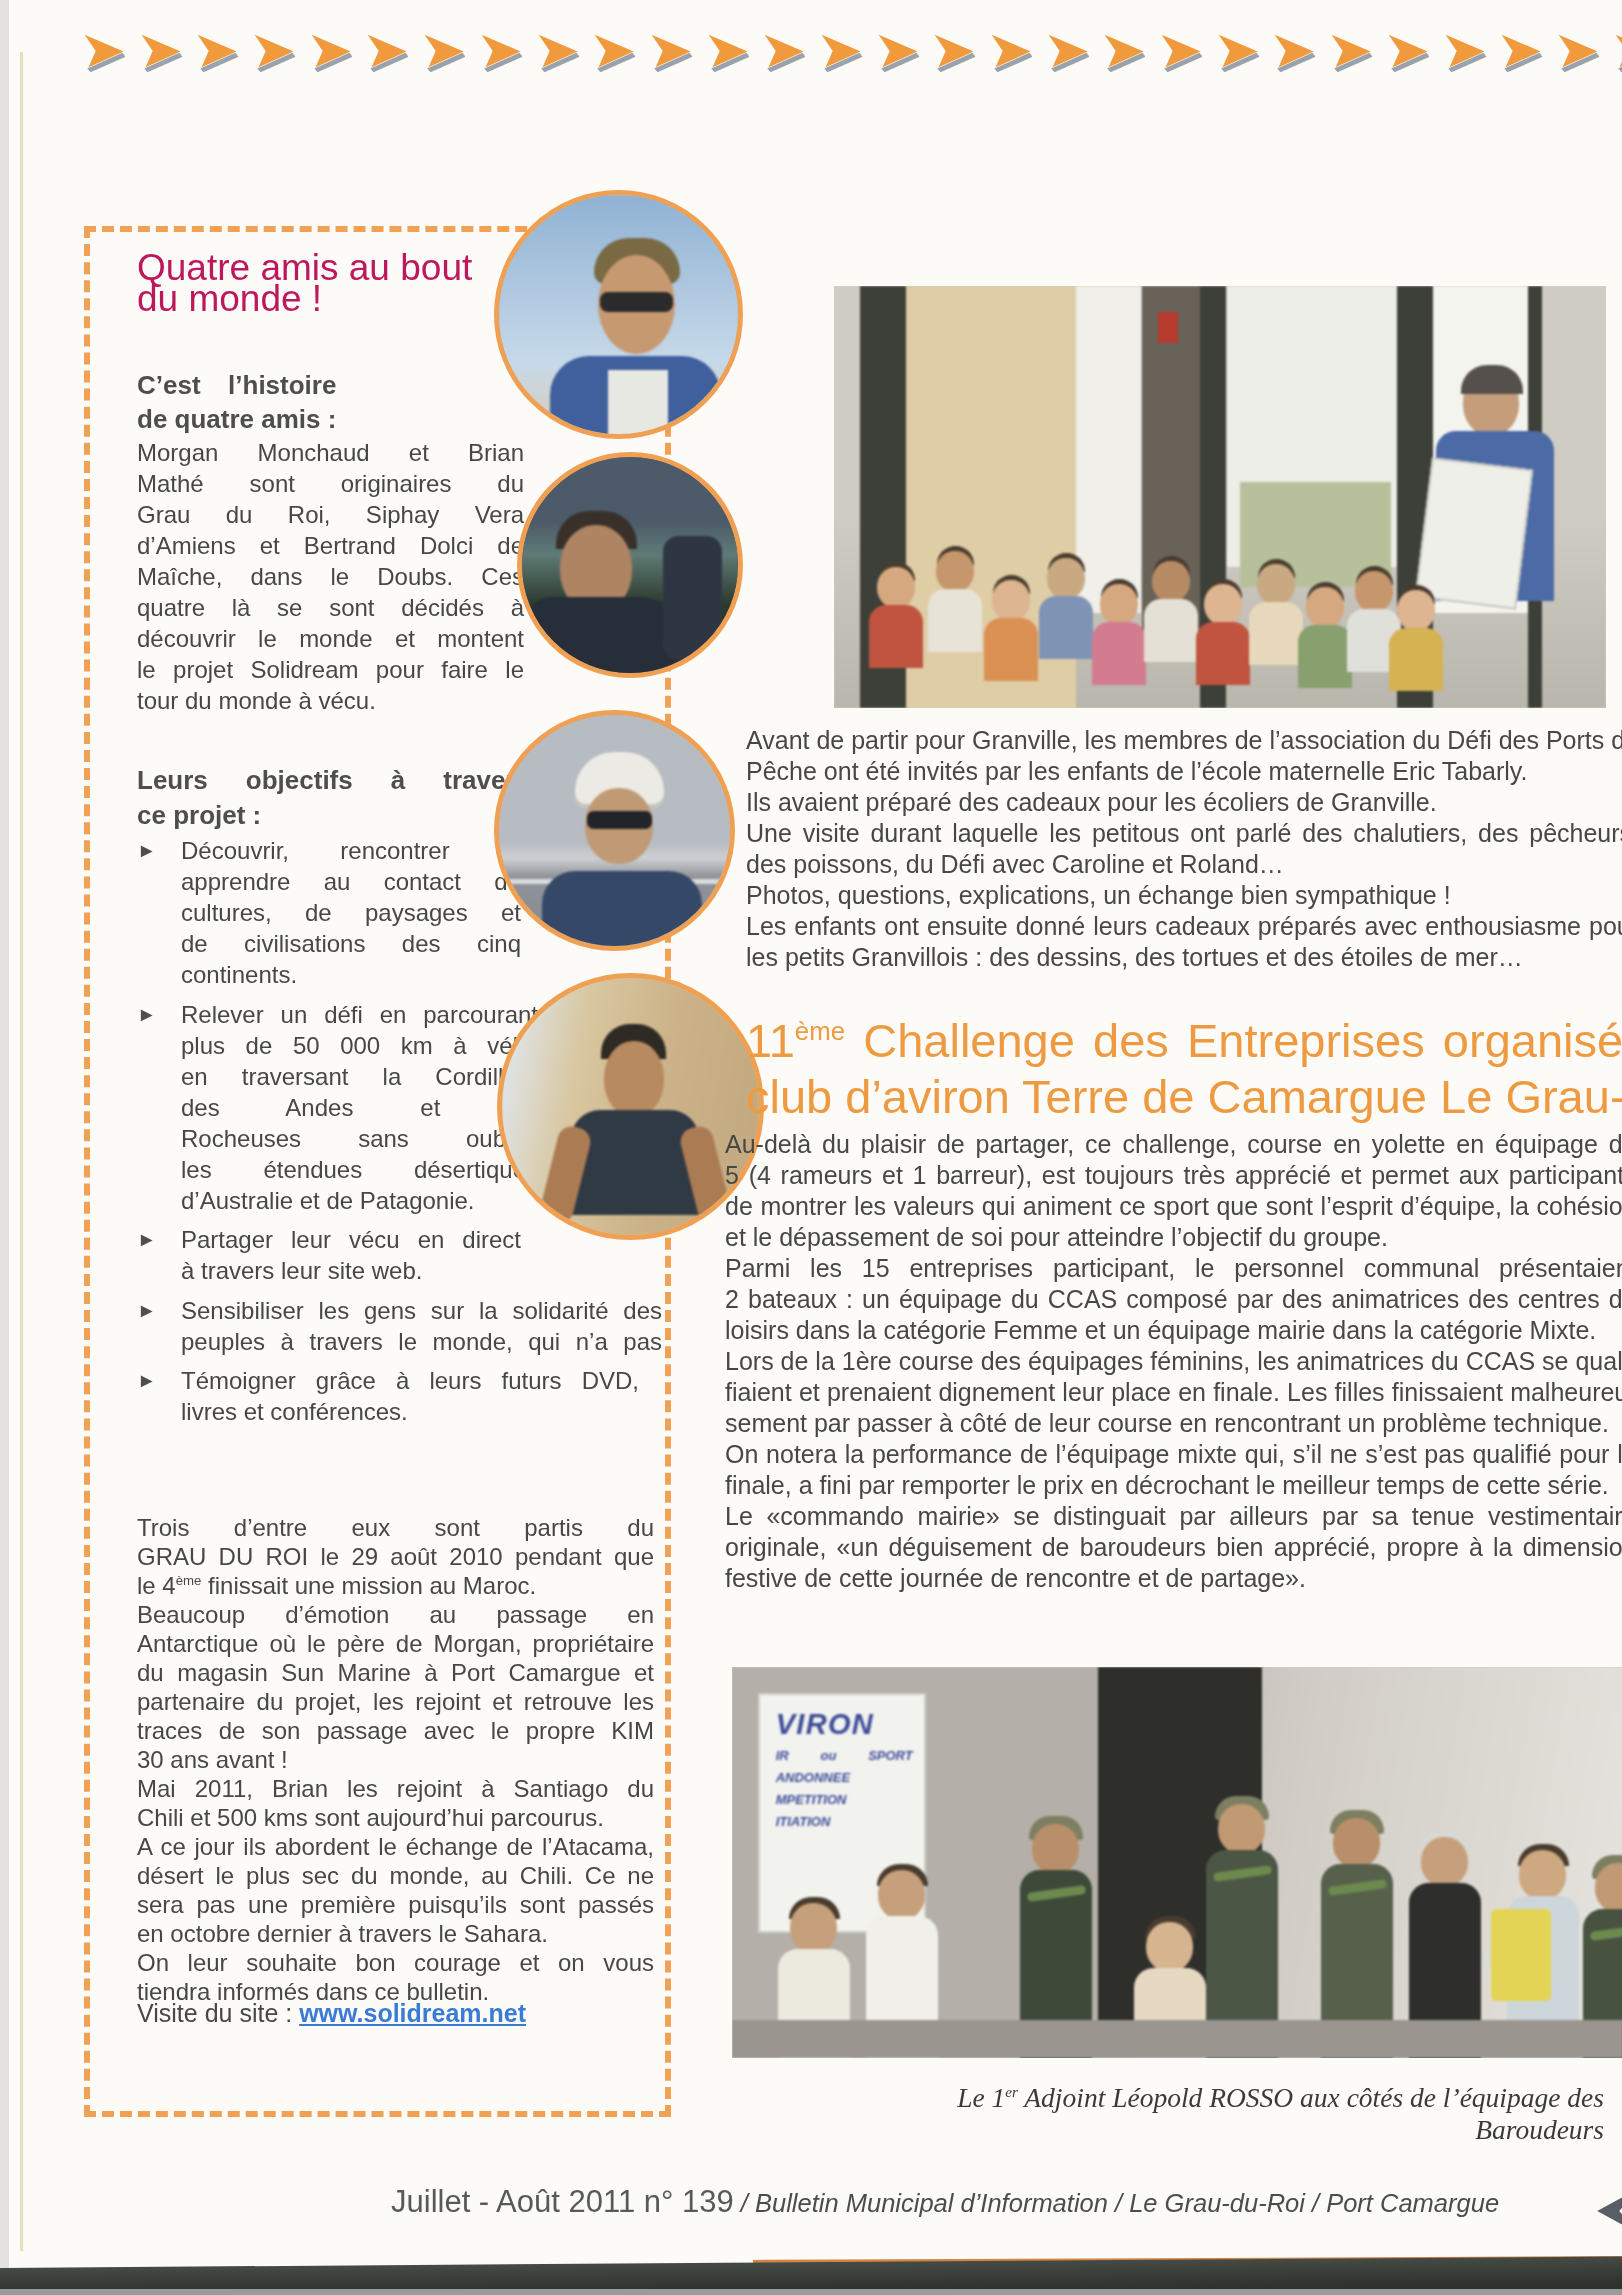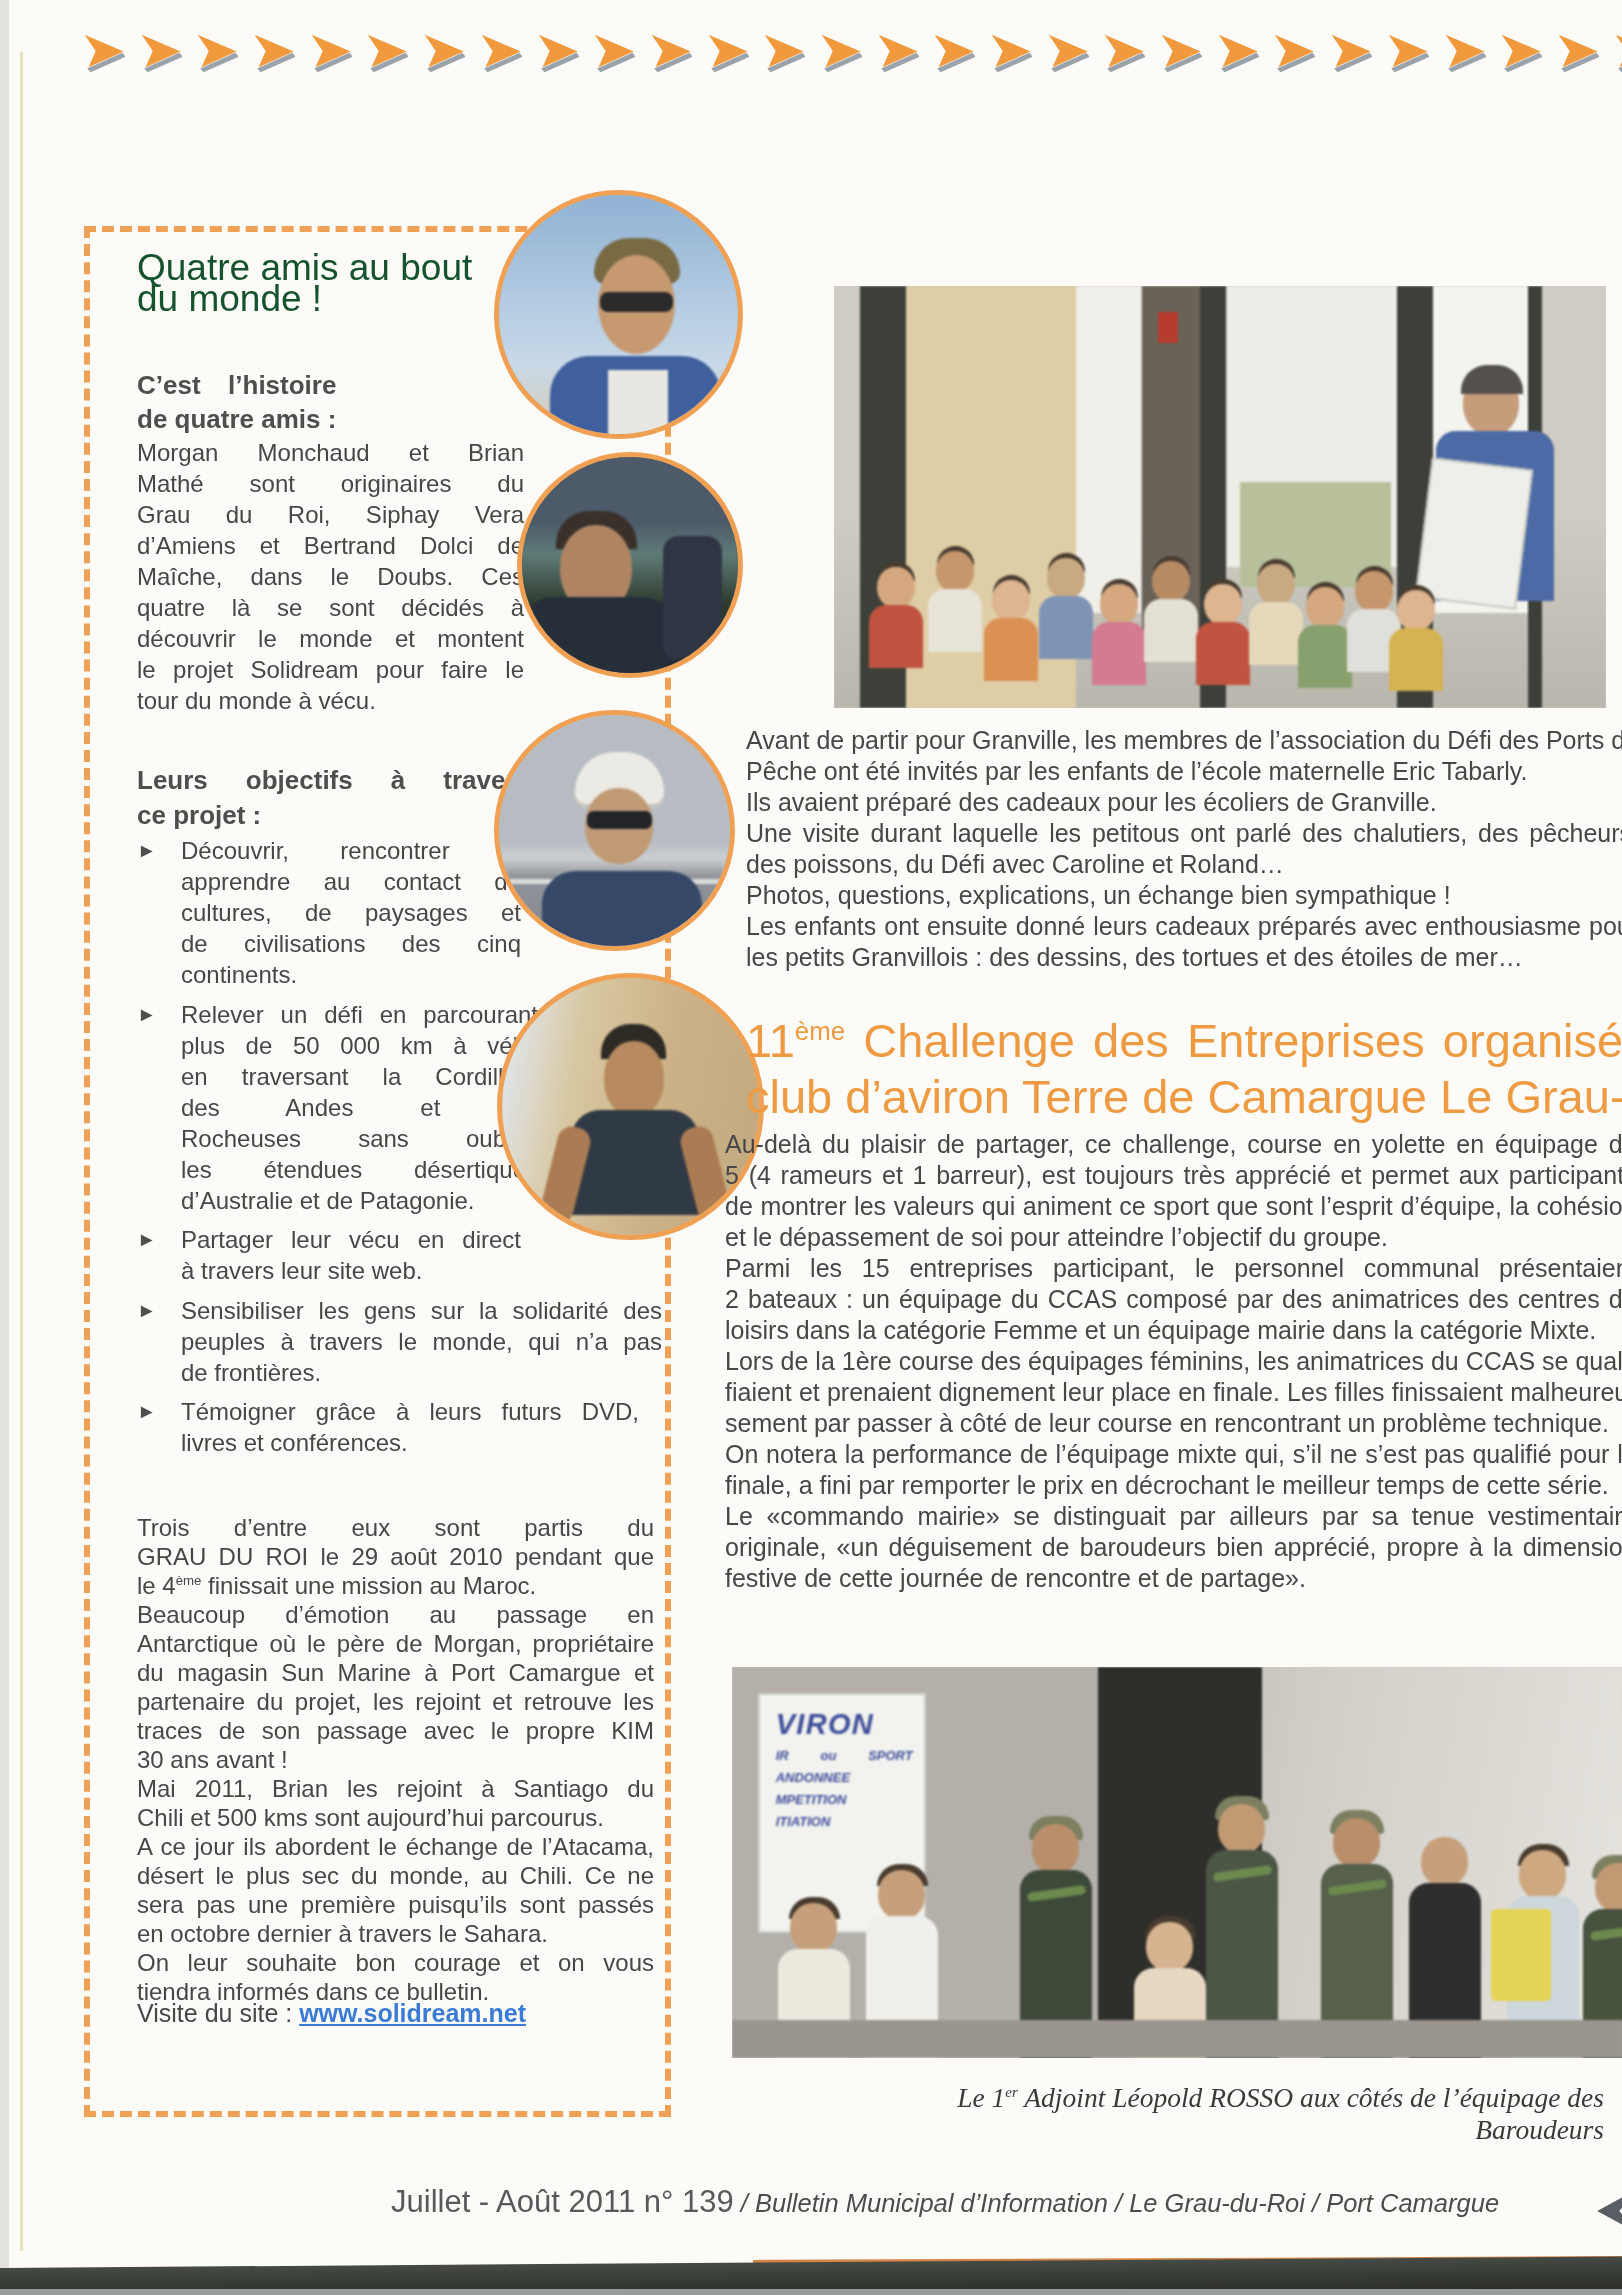--- a/index.html
+++ b/index.html
@@ -7,21 +7,21 @@
         font-family:"Liberation Sans",sans-serif;color:#474747;}
   sup{font-size:55%;line-height:0;vertical-align:super;}
   .line{line-height:31px;}
   .jl{text-align:justify;text-align-last:justify;}
   
   #arrow-row{position:absolute;left:82px;top:34px;width:1544px;height:42px;white-space:nowrap;overflow:hidden;}
   .tri-arrow{display:inline-block;width:43px;height:39px;margin-right:13.7px;}
   
   #solidream-box{position:absolute;left:84px;top:226px;width:587px;height:1891px;
        border:6.5px dashed #f0a155;box-sizing:border-box;}
-  #left-title{position:absolute;left:47px;top:19.6px;font-size:37px;line-height:51px;color:#14532d;letter-spacing:0px;}
+  #left-title{position:absolute;left:47px;top:19.6px;font-size:37px;line-height:51px;color:#be185d;letter-spacing:0px;}
   #left-intro{position:absolute;left:47px;top:136px;font-size:26px;font-weight:bold;color:#4e4e4e;}
   #left-intro .line{line-height:34px;}
   #p1{position:absolute;left:47px;top:205px;width:387px;font-size:24px;}
   #obj-title{position:absolute;left:47px;top:531px;width:393px;font-size:26px;font-weight:bold;color:#4e4e4e;}
   #obj-title .line{line-height:35px;}
   #objectives{position:absolute;left:47px;top:603px;font-size:24px;}
   .obj{display:flex;align-items:flex-start;margin-bottom:8.5px;}
   .obj-marker{width:44px;font-size:19.6px;color:#4e4e4e;line-height:31px;flex:none;}
   .obj1 .obj-lines{width:340px;} .obj2 .obj-lines{width:357px;} .obj3 .obj-lines{width:340px;}
   .obj4 .obj-lines{width:481px;} .obj5 .obj-lines{width:458px;}
@@ -209,21 +209,20 @@
           <div class="obj-lines">
             <div class="line jl">Partager leur vécu en direct</div>
             <div class="line">à travers leur site web.</div>
           </div>
         </div>
         <div class="obj obj4">
           <span class="obj-marker">►</span>
           <div class="obj-lines">
             <div class="line jl">Sensibiliser les gens sur la solidarité des</div>
             <div class="line jl">peuples à travers le monde, qui n’a pas</div>
-            <div class="line">de frontières.</div>
           </div>
         </div>
         <div class="obj obj5">
           <span class="obj-marker">►</span>
           <div class="obj-lines">
             <div class="line jl">Témoigner grâce à leurs futurs DVD,</div>
             <div class="line">livres et conférences.</div>
           </div>
         </div>
       </div>

